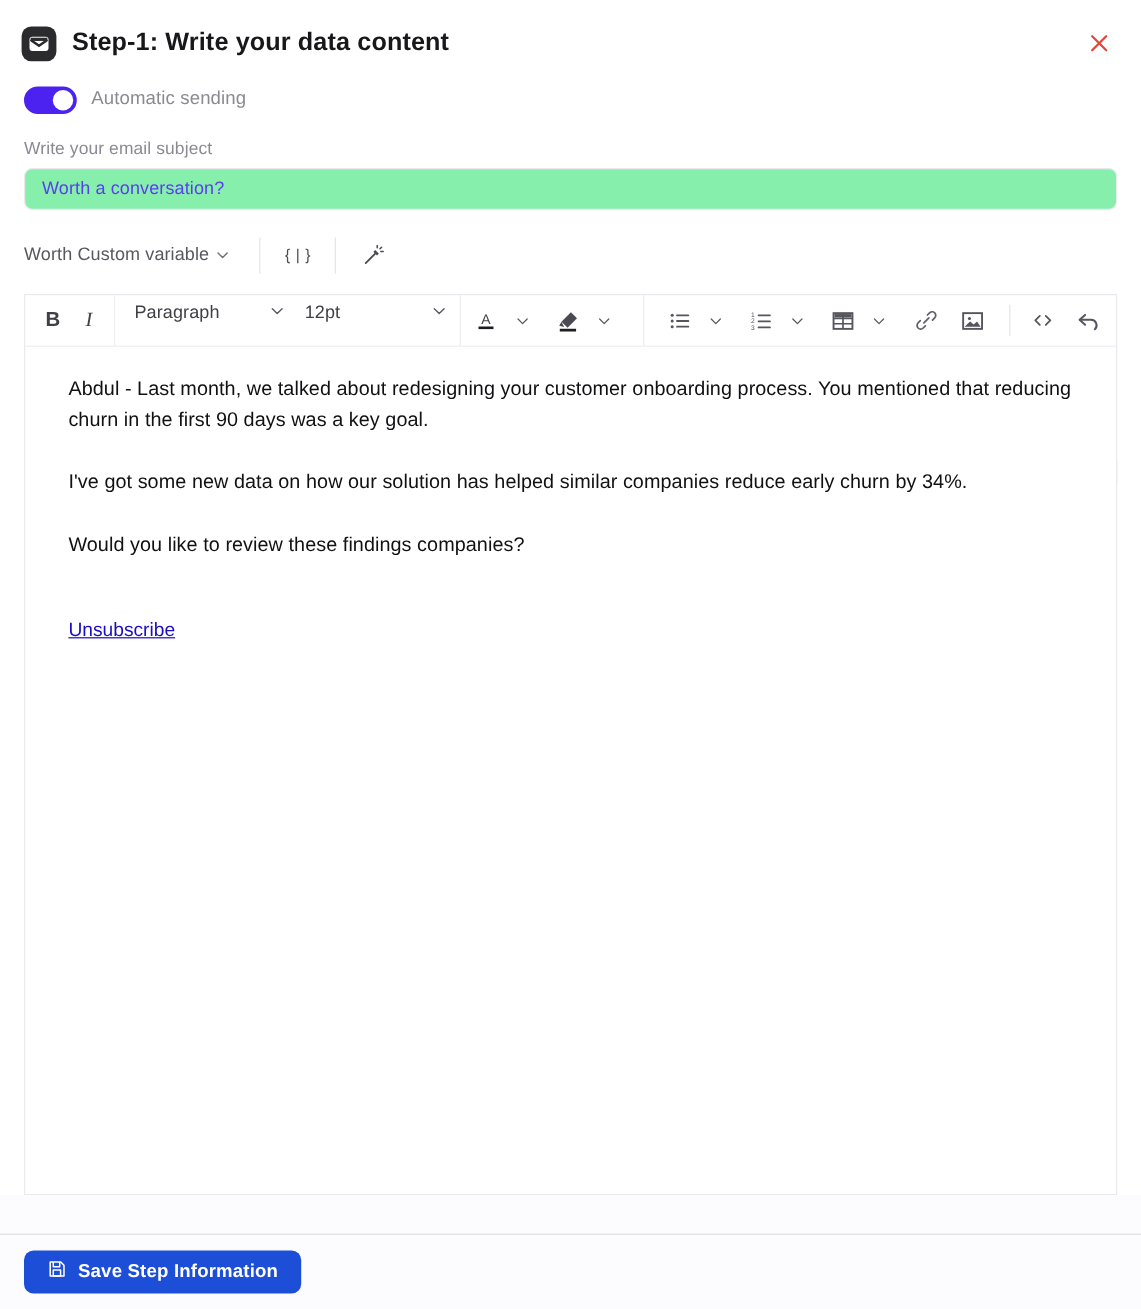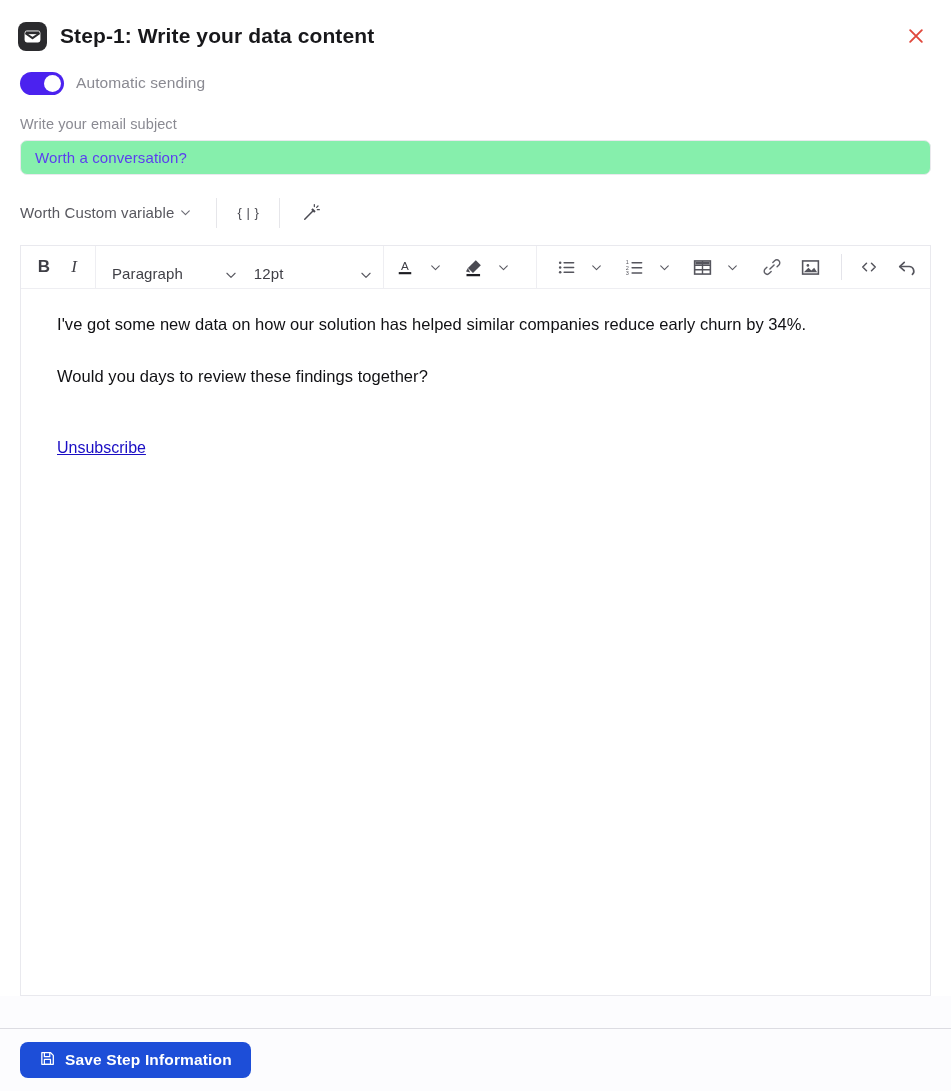--- a/index.html
+++ b/index.html
@@ -219,21 +219,21 @@
     background: #eeeef2;
     margin: 0 6px;
     flex: 0 0 auto;
   }
   .tb-sep.short {
     height: 26px;
     background: #e4e4ea;
   }
   .tb-select {
     display: flex;
-    align-items: flex-end;
+    align-items: flex-start;
     cursor: pointer;
     height: 30px;
   }
   .tb-select .txt {
     font-size: 15px;
     color: #3f3f46;
     letter-spacing: .1px;
     white-space: nowrap;
   }
   .tb-select.para { width: 145px; padding-left: 10px; }
@@ -507,22 +507,23 @@
 
     <button class="tb-btn" style="margin-left:8px;">
       <svg width="22" height="22" viewBox="0 0 24 24" fill="none">
         <path d="M9 7 L4 11.5 L9 16" stroke="#55555d" stroke-width="1.8" stroke-linecap="round" stroke-linejoin="round"></path>
         <path d="M4.4 11.5 H14.5 a5 5 0 0 1 3.4 8.6" stroke="#55555d" stroke-width="1.8" stroke-linecap="round" fill="none"></path>
       </svg>
     </button>
   </div>
 
   <div class="body-area">
+    <p>Abdul - Last month, we talked about redesigning your customer onboarding process. You mentioned that reducing churn in the first 90 days was a key goal.</p>
     <p>I've got some new data on how our solution has helped similar companies reduce early churn by 34%.</p>
-    <p class="last">Would you days to review these findings together?</p>
+    <p class="last">Would you like to review these findings companies?</p>
     <a class="unsub">Unsubscribe</a>
   </div>
 </div>
 
 <div class="gap-fill"></div>
 
 <div class="footer">
   <button class="save-btn">
     <span>
       <svg width="17" height="17" viewBox="0 0 24 24" fill="none">

